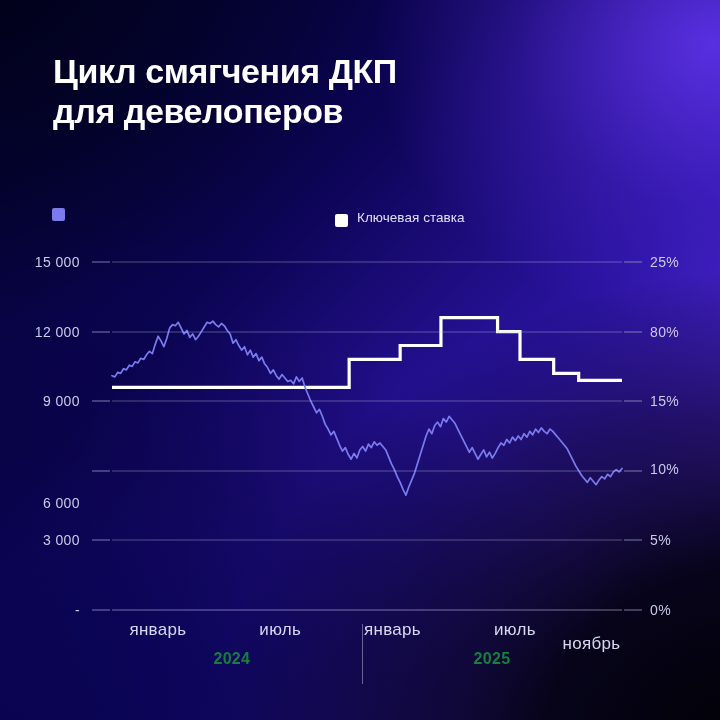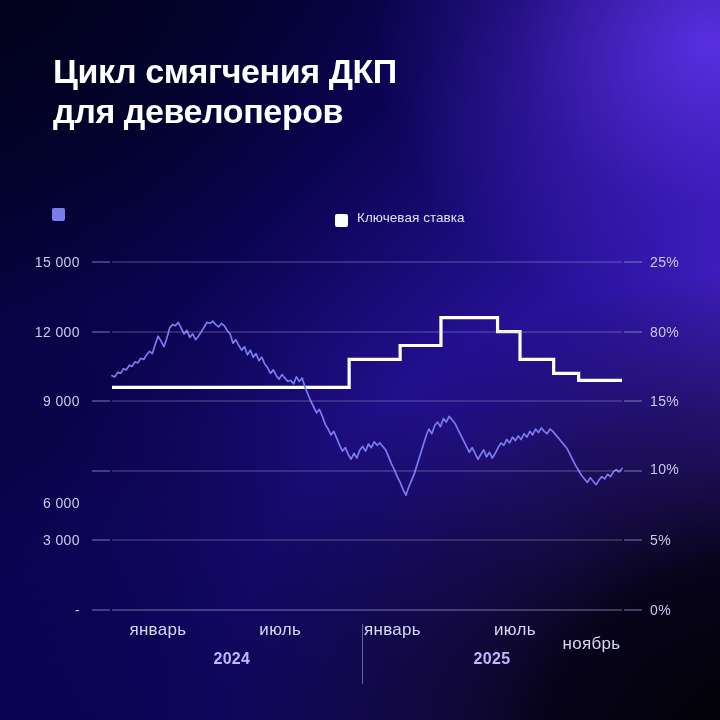--- a/index.html
+++ b/index.html
@@ -82,21 +82,21 @@
     position:absolute;left:362px;top:624px;width:1px;height:60px;
     background:rgba(190,192,226,0.5);
   }
   .xlabels{position:absolute;left:112px;top:620px;width:510px;height:26px;}
   .xlabel{
     position:absolute;font-size:17px;color:#d7d9f2;letter-spacing:0.3px;
     transform:translateX(-50%);white-space:nowrap;
   }
   .yearlabels{position:absolute;left:112px;top:650px;width:510px;height:26px;}
   .yearlabel{
-    position:absolute;font-size:16px;font-weight:700;color:#c4b5fd;
+    position:absolute;font-size:16px;font-weight:700;color:#15803d;
     letter-spacing:0.3px;transform:translateX(-50%);white-space:nowrap;
   }
 </style>
 </head>
 <body>
 
 <div id="stage">
   <div class="bg-base"></div>
   <div class="bg-glow"></div>
   <div class="bg-dark-bl"></div>

